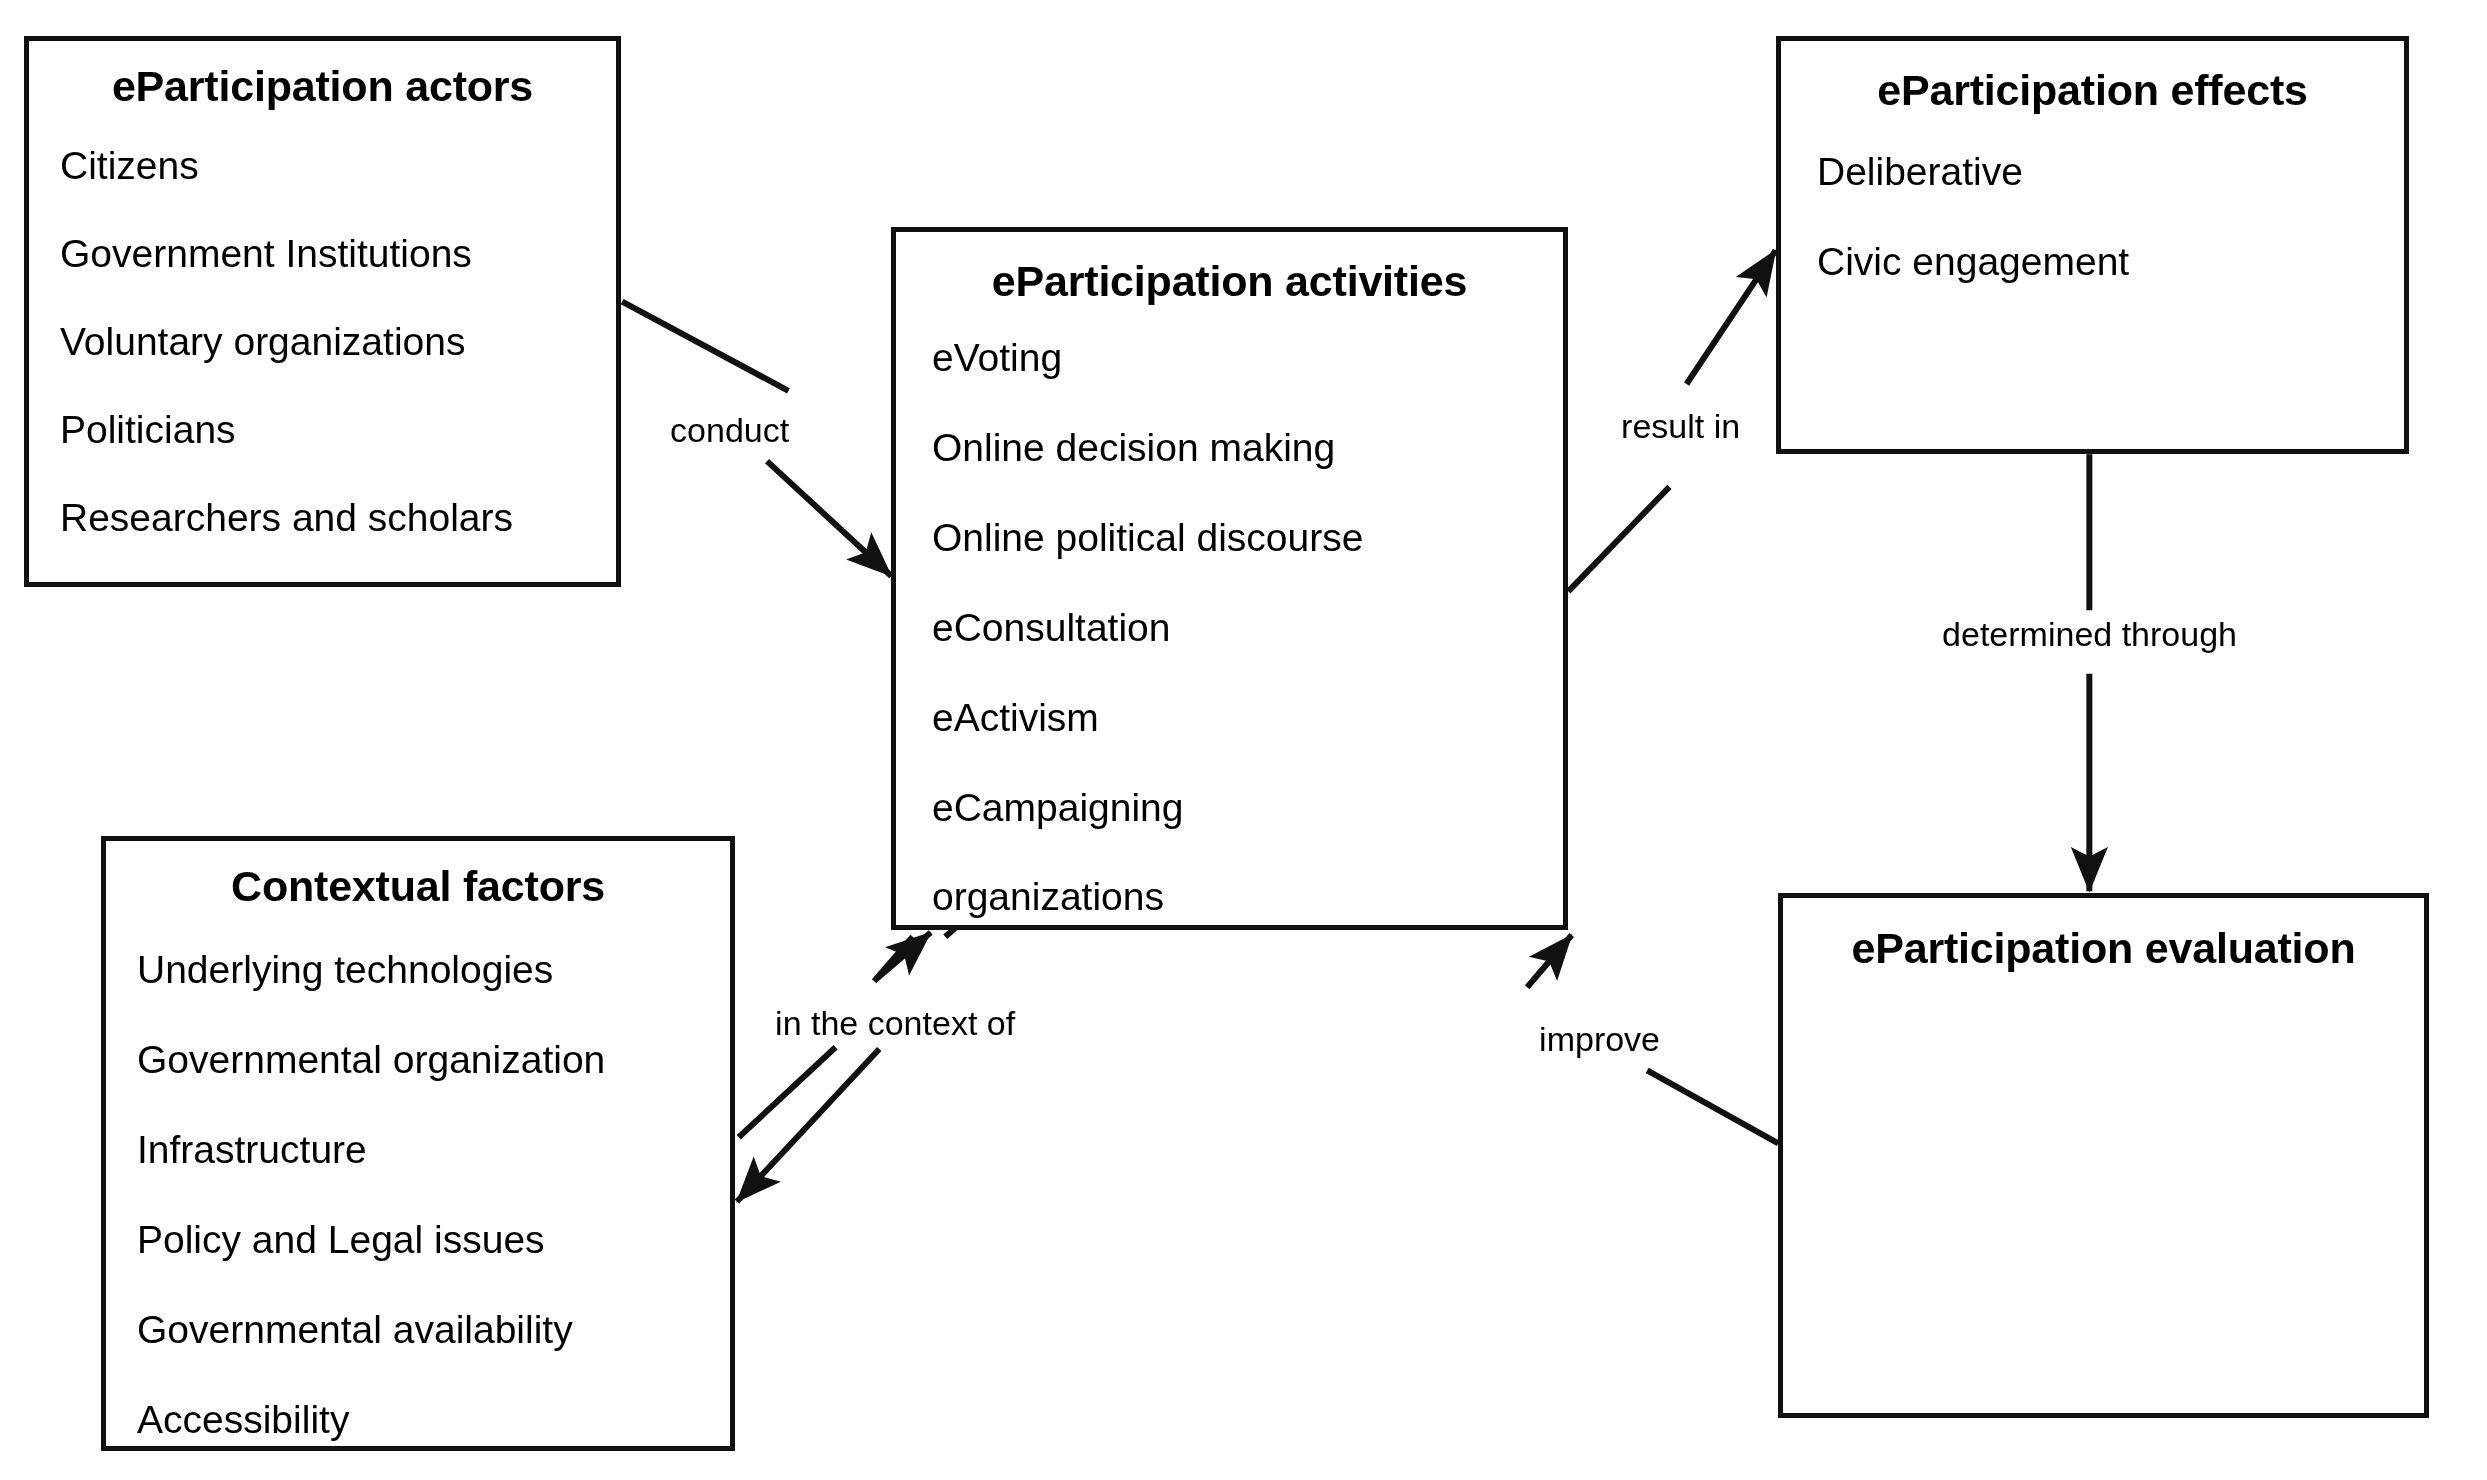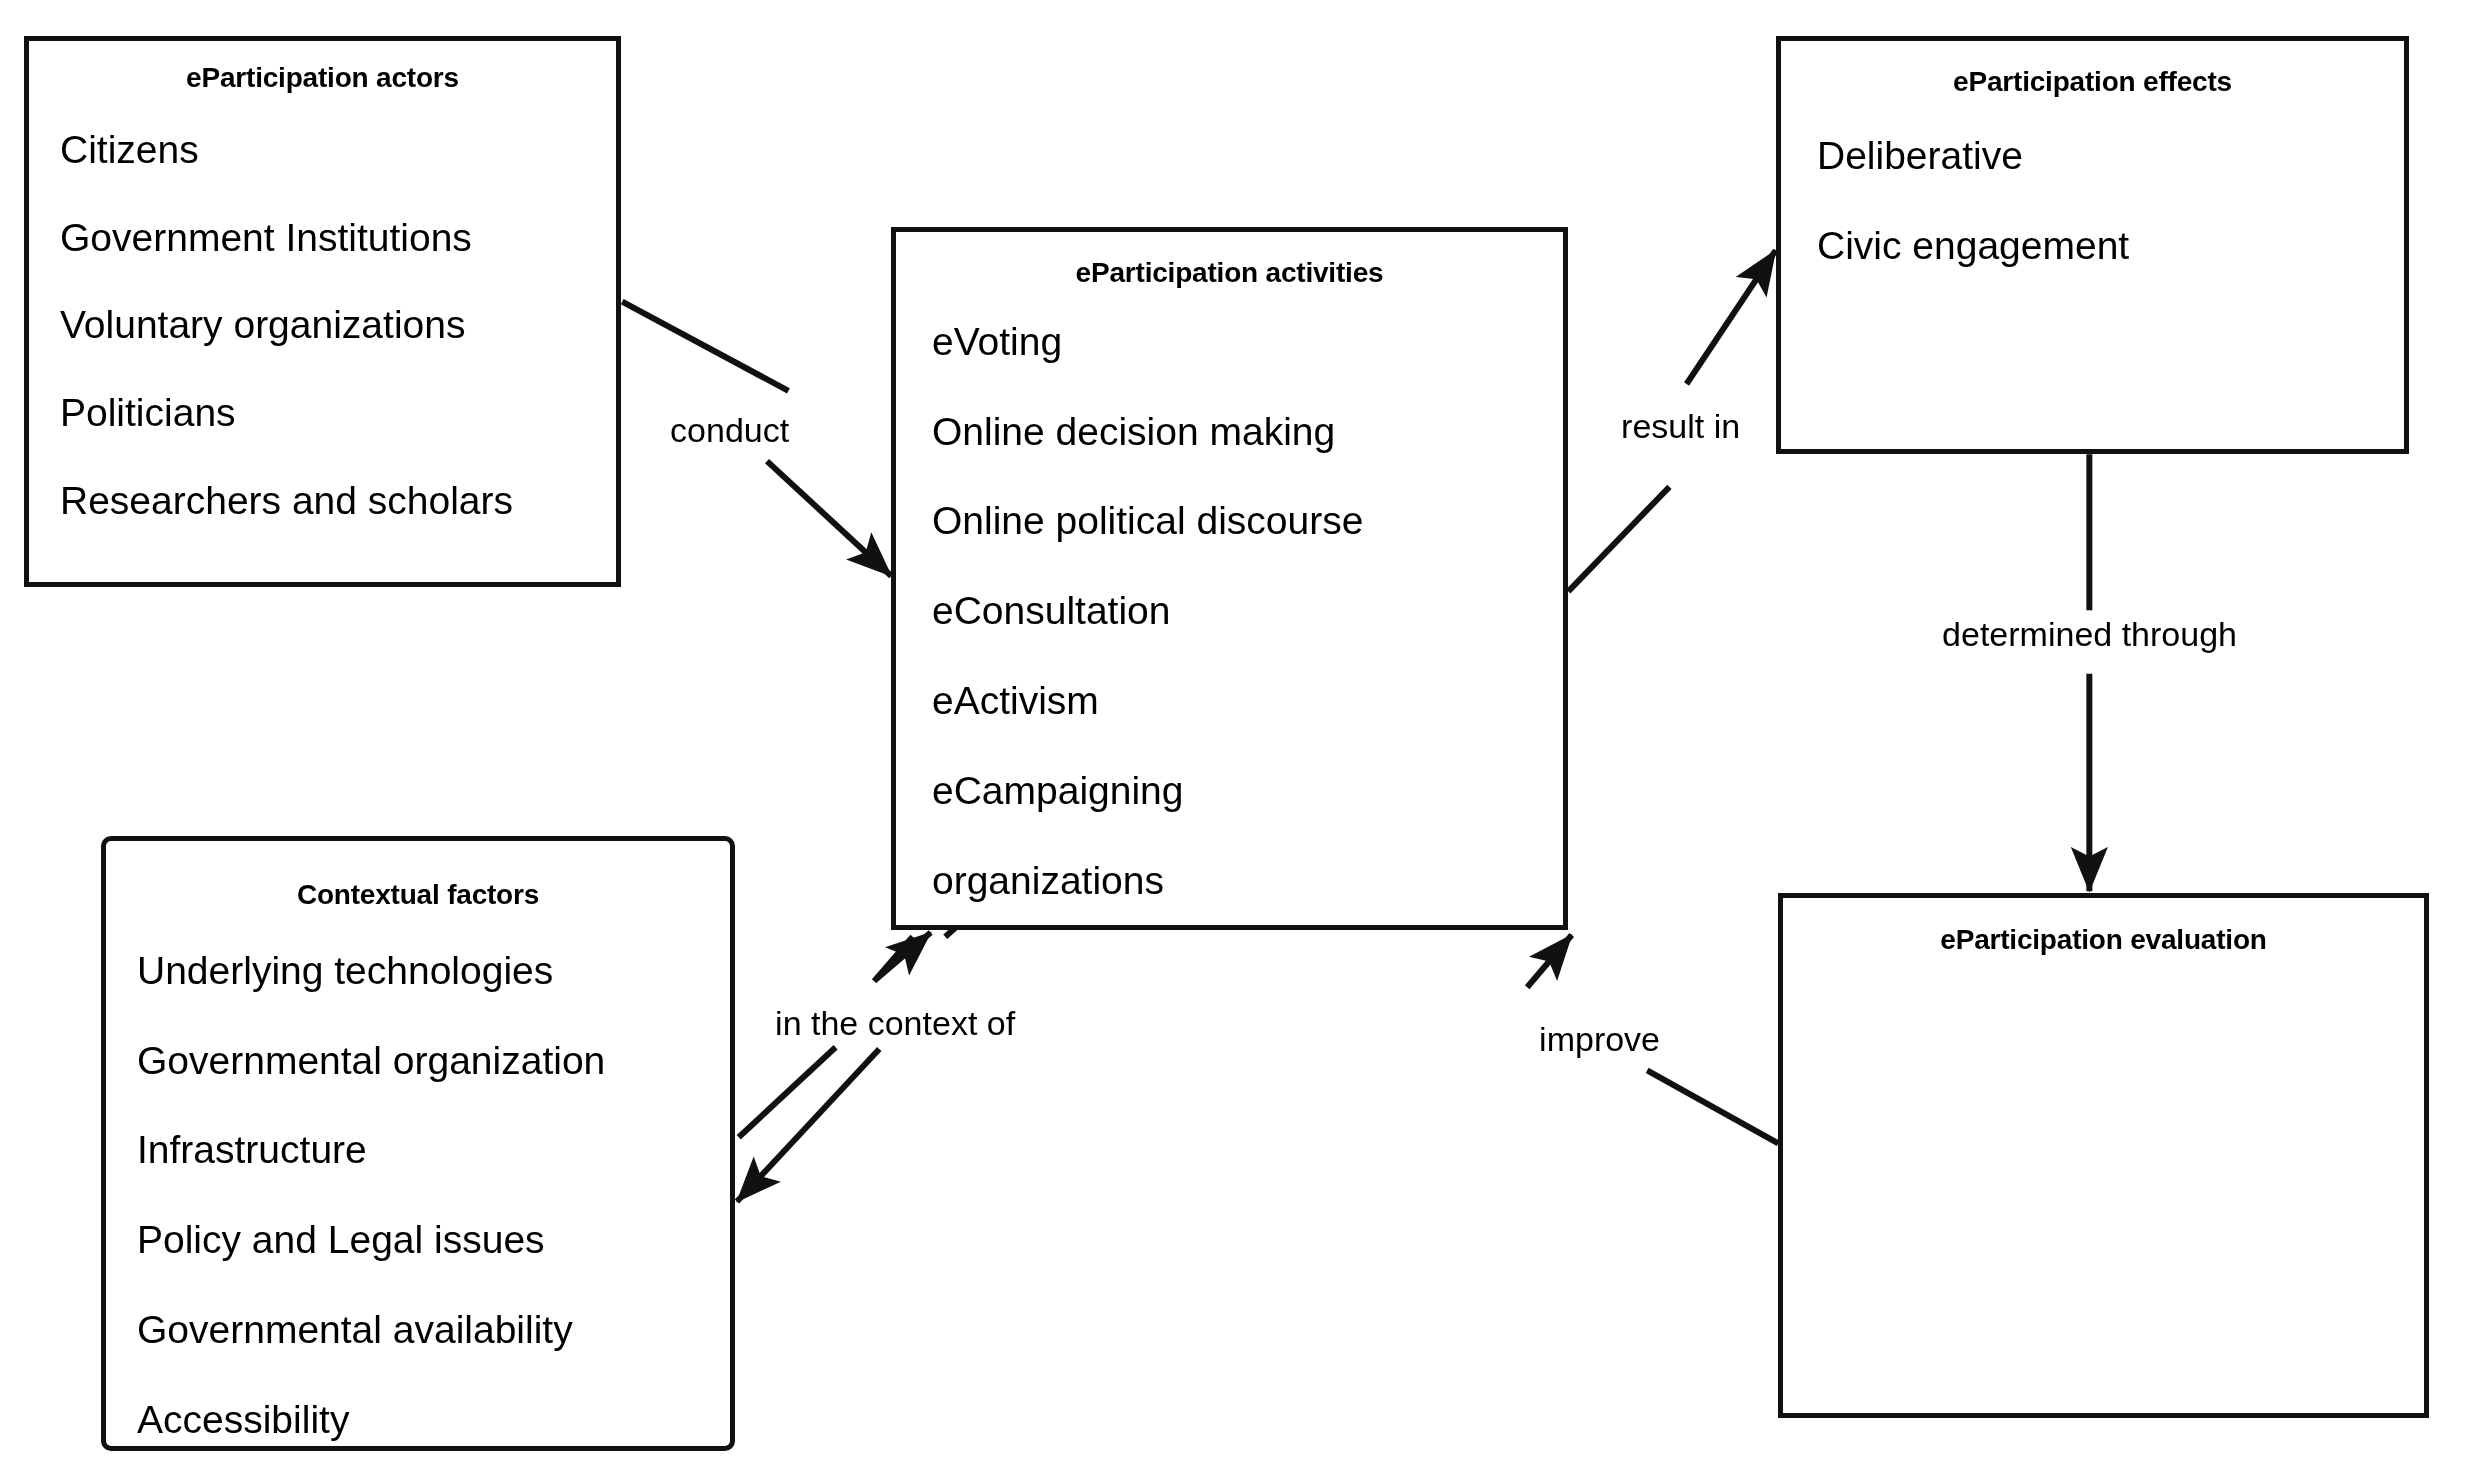--- a/index.html
+++ b/index.html
@@ -1,40 +1,40 @@
 <!DOCTYPE html>
 <html style="font-size:13.7px"><head>
 <meta charset="utf-8">
 <style>
   html,body{margin:0;padding:0;background:#ffffff;}
   body{font-family:"Liberation Sans","DejaVu Sans",sans-serif;color:#000;}
   #stage{position:relative;width:2487px;height:1481px;background:#fff;overflow:hidden;}
 
   .node{position:absolute;border:5.1px solid #111;background:#fff;box-sizing:border-box;}
-  .node .title{font-weight:bold;text-align:center;font-size:28px;line-height:1.1;letter-spacing:-0.2px;}
+  .node .title{font-weight:bold;text-align:center;font-size:43px;line-height:1.1;letter-spacing:-0.2px;}
   .node .items{margin-top:8.6px;}
   .node .item{font-size:39px;line-height:1.15;white-space:nowrap;}
 
   
   #node-actors{left:24px;top:36px;width:597px;height:551px;padding:22px 31px 0 31px;}
   #node-actors .title{margin-bottom:34px;}
   #node-actors .item{margin-bottom:43px;}
 
   
   #node-activities{left:891px;top:227px;width:677px;height:703px;padding:26px 36px 0 36px;}
   #node-activities .title{margin-bottom:31px;}
   #node-activities .item{margin-bottom:45px;}
 
   
   #node-effects{left:1776px;top:36px;width:633px;height:418px;padding:26px 36px 12px 36px;}
   #node-effects .title{margin-bottom:36px;}
   #node-effects .item{margin-bottom:45px;}
 
   
-  #node-contextual{left:101px;top:836px;width:634px;height:615px;padding:39px 31px 0 31px;border-radius:10px;}
+  #node-contextual{left:101px;top:836px;width:634px;height:615px;padding:22px 31px 0 31px;}
   #node-contextual .title{margin-bottom:38px;}
   #node-contextual .item{margin-bottom:45px;}
 
   
   #node-evaluation{left:1778px;top:893px;width:651px;height:525px;padding:27.4px 36px 0 36px;}
   #node-evaluation .title{margin-bottom:58px;}
   #node-evaluation .item{margin-bottom:45px;}
 
   #wires{position:absolute;left:0;top:0;width:2487px;height:1481px;pointer-events:none;}
 

